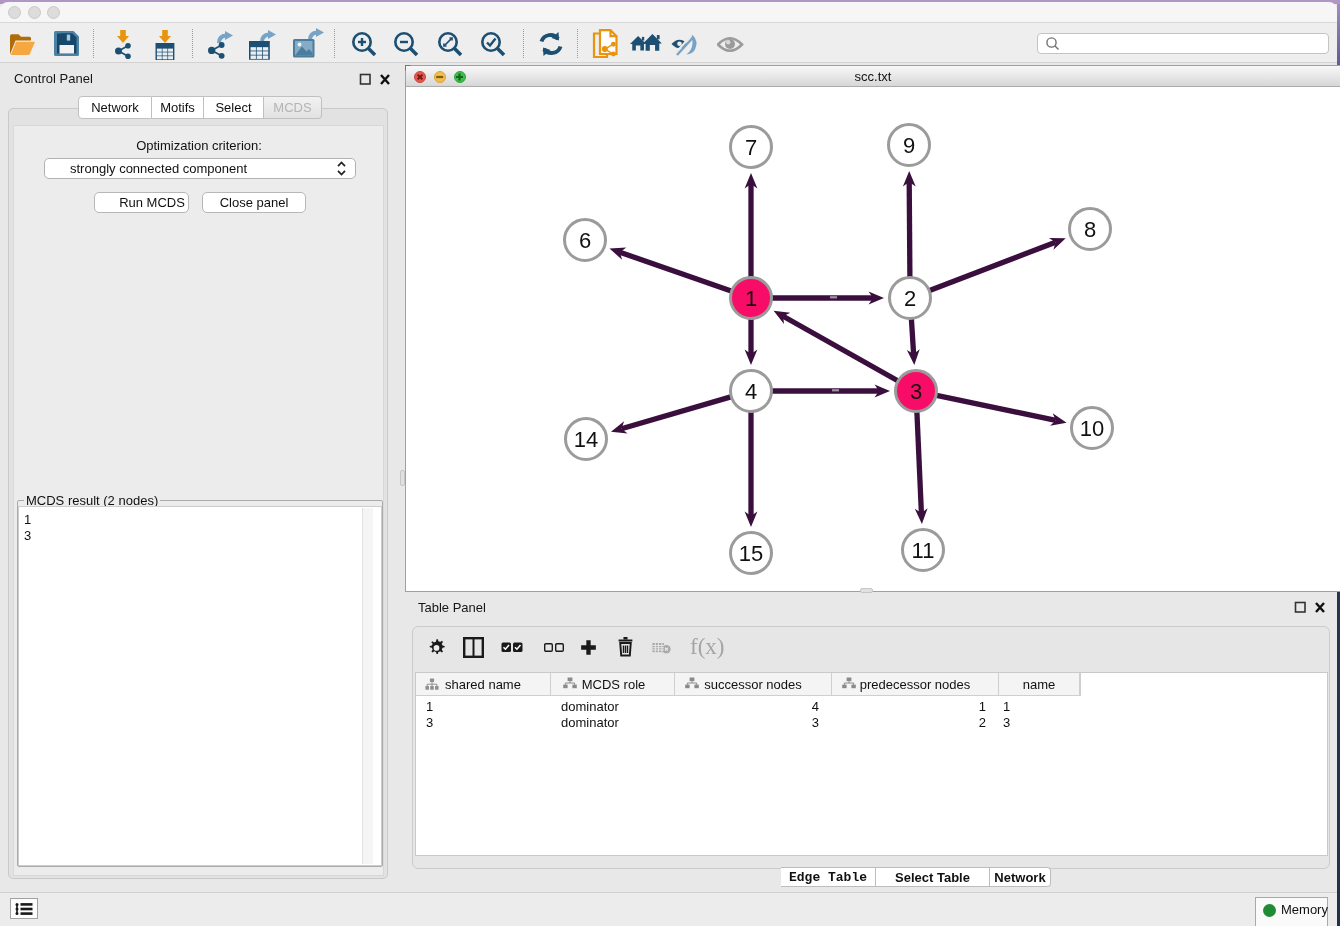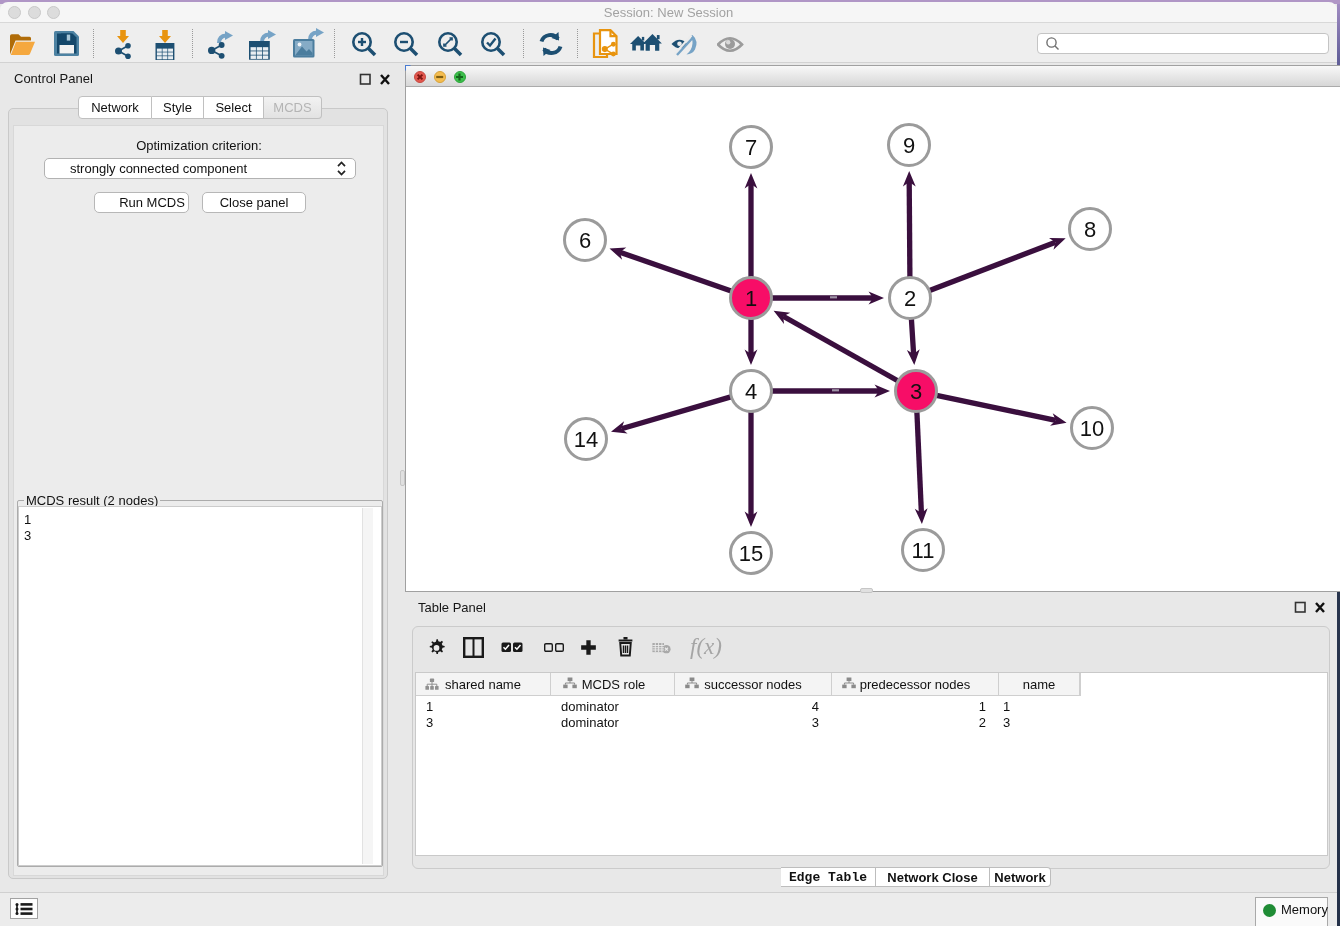--- a/index.html
+++ b/index.html
@@ -52,21 +52,20 @@
 #listbtn { left:10px; top:898px; width:28px; height:21px; background:#fdfdfd; border:1px solid #a2a2a2; }
 #membtn { left:1255px; top:897px; width:73px; height:32px; background:#fafafa; border:1px solid #a9a9a9; font-size:13px; color:#111; }
 </style>
 </head>
 <body>
 <div class="abs" id="wall-top"></div>
 <div class="abs" id="titlebar">
   <div class="tl-circle" style="left:8px;"></div>
   <div class="tl-circle" style="left:28px;"></div>
   <div class="tl-circle" style="left:47px;"></div>
-  <div class="t">Session: New Session</div>
 </div>
 <div class="abs" id="toolbar">
   <div class="tsep" style="left:93px;"></div>
     <div class="tsep" style="left:192px;"></div>
     <div class="tsep" style="left:334px;"></div>
     <div class="tsep" style="left:523px;"></div>
     <div class="tsep" style="left:577px;"></div>
     <svg class="ticon" style="left:9px; top:10px;" width="27" height="23" viewBox="0 0 27 23">
       <path d="M1 21.5 L1 3 Q1 1.2 2.8 1.2 L9.5 1.2 L12 3.8 L20.5 3.8 Q22 3.8 22 5.3 L22 7.5 L6.5 7.5 Z" fill="#b06c08"></path>
       <path d="M1.8 22 L7 8.8 L26 8.8 L21 20.8 Q20.5 22 19 22 Z" fill="#f5a83f"></path>
@@ -238,21 +237,21 @@
 
 <div class="abs" id="cp-title">Control Panel</div>
 <svg class="abs" style="left:359px;top:73px;" width="34" height="13" viewBox="0 0 34 13">
     <rect x="1.5" y="1.5" width="9.5" height="9.5" fill="none" stroke="#333" stroke-width="1.6"></rect>
     <path d="M22 2 L30 11 M30 2 L22 11" stroke="#111" stroke-width="2.4"></path>
   </svg>
 <div class="abs" id="cp-outer"></div>
 <div class="abs" id="cp-inner"></div>
 <div class="abs" id="tabs">
   <div class="tab first" style="width:74px;">Network</div>
-  <div class="tab" style="width:52px;">Style</div>
+  <div class="tab" style="width:52px;">Motifs</div>
   <div class="tab" style="width:60px;">Select</div>
   <div class="tab sel" style="width:58px;">MCDS</div>
 </div>
 <div class="abs" id="opt-label">Optimization criterion:</div>
 <div class="abs" id="dropdown">strongly connected component<svg width="11" height="15" style="position:absolute; right:8px; top:2px;" viewBox="0 0 11 15">
       <path d="M2 5.2 L5.5 1.5 L9 5.2 M2 9.8 L5.5 13.5 L9 9.8" stroke="#222" stroke-width="1.7" fill="none"></path>
     </svg></div>
 <div class="btn" style="left:94px; width:95px;padding-left:21px;">Run MCDS</div>
 <div class="btn" style="left:202px; width:104px;">Close panel</div>
 <div class="abs" id="groupbox">
@@ -267,20 +266,21 @@
     </svg>
   <div class="abs" id="nettitle">
     <div class="mac" style="left:8px; background:#e3574e; border:1px solid #c44a42;"></div>
     <div class="mac" style="left:27.7px; background:#f5bd4f; border:1px solid #d6a23a;"></div>
     <div class="mac" style="left:47.5px; background:#3cbf4b; border:1px solid #2da53c;"></div>
     <svg class="abs" style="left:8px; top:5px;" width="52" height="12" viewBox="0 0 52 12">
         <path d="M3.6 3.6 L8.4 8.4 M8.4 3.6 L3.6 8.4" stroke="#7c1410" stroke-width="2"></path>
         <line x1="22.2" y1="6" x2="29.2" y2="6" stroke="#7d5d12" stroke-width="2.2"></line>
         <path d="M45.5 2.5 V9.5 M42 6 H49 M45.5 2.5" stroke="#14661c" stroke-width="2.2"></path>
       </svg>
+    <div class="t">scc.txt</div>
   </div>
   <svg class="abs" style="left:0;top:22px;" width="933" height="505" viewBox="0 0 933 505">
       <g stroke="#3a0f3e" stroke-width="5.3" fill="#3a0f3e">
         <line x1="345.0" y1="189.0" x2="345.0" y2="96.0"></line>
         <polygon stroke="none" points="345.0,85.0 351.4,100.5 345.0,96.0 338.6,100.5"></polygon>
         <line x1="325.2" y1="203.1" x2="213.9" y2="164.2"></line>
         <polygon stroke="none" points="203.5,160.6 220.3,159.6 213.9,164.2 216.1,171.7"></polygon>
         <line x1="366.0" y1="210.0" x2="467.0" y2="210.0"></line>
         <polygon stroke="none" points="478.0,210.0 462.5,216.4 467.0,210.0 462.5,203.6"></polygon>
         <line x1="345.0" y1="231.0" x2="345.0" y2="266.0"></line>
@@ -380,21 +380,21 @@
 <svg class="abs" style="left:652px;top:642px;" width="19" height="12" viewBox="0 0 23 14">
     <g fill="#a9a9a9">
       <rect x="0.5" y="1" width="14" height="11"></rect>
       <circle cx="17.5" cy="8.5" r="5"></circle>
     </g>
     <g stroke="#ececec" stroke-width="1.1" fill="none">
       <path d="M0.5 4 H14.5 M0.5 6.7 H14.5 M0.5 9.4 H14.5 M4 1 V12 M8 1 V12 M12 1 V12"></path>
     </g>
     <path d="M15.7 6.7 L19.3 10.3 M19.3 6.7 L15.7 10.3" stroke="#ececec" stroke-width="1.3"></path>
   </svg>
-<div class="abs" style="left:690px;top:634px;font-family:'Liberation Serif',serif;font-style:italic;font-size:23px;color:#a5a5a5;">f(x)</div>
+<div class="abs" style="left:690px;top:634px;font-family:'Liberation Serif',serif;font-size:23px;color:#a5a5a5;">f(x)</div>
 <div class="abs" id="tablebox">
   <div class="hcell" style="left:0px;width:135px;"><svg width="14" height="13" viewBox="0 0 14 13" style="position:absolute;left:9px;top:5px;">
         <g fill="#909090">
           <rect x="4.9" y="0.6" width="4.2" height="3.4" rx="0.6"></rect>
           <rect x="0.4" y="8" width="3.6" height="3.8" rx="0.6"></rect>
           <rect x="5.2" y="8" width="3.6" height="3.8" rx="0.6"></rect>
           <rect x="10" y="8" width="3.6" height="3.8" rx="0.6"></rect>
         </g>
         <path d="M7 4 V6.2 M2.2 8 V6.2 H11.8 V8 M7 6.2 V8" stroke="#909090" stroke-width="1" fill="none"></path>
       </svg>shared name</div>
@@ -483,21 +483,21 @@
     <div class="rcell" style="left:587px;top:26px;">1</div>
     <div class="rcell" style="left:10px;top:42px;">3</div>
     <div class="rcell" style="left:145px;top:42px;">dominator</div>
     <div class="rcell" style="left:257px;top:42px;width:146px;text-align:right;">3</div>
     <div class="rcell" style="left:414px;top:42px;width:156px;text-align:right;">2</div>
     <div class="rcell" style="left:587px;top:42px;">3</div>
 </div>
 <div class="abs" id="bottomtabs">
   <div class="tab first sel" style="width:86px;margin-top:47px;">Node Table</div>
   <div class="tab" style="width:95px;font-family:Liberation Mono, monospace;">Edge Table</div>
-  <div class="tab" style="width:114px;">Network Close</div>
+  <div class="tab" style="width:114px;">Select Table</div>
   <div class="tab last" style="width:61px;">Network</div>
 </div>
 
 <div class="abs" id="statusbar"></div>
 <div class="abs" id="listbtn">
     <svg width="18" height="14" viewBox="0 0 18 14" style="position:absolute;left:4px;top:3px;">
       <g fill="#1a1a1a">
         <circle cx="2" cy="2.4" r="1.5"></circle>
         <circle cx="2" cy="7" r="1.5"></circle>
         <circle cx="2" cy="11.6" r="1.5"></circle>

